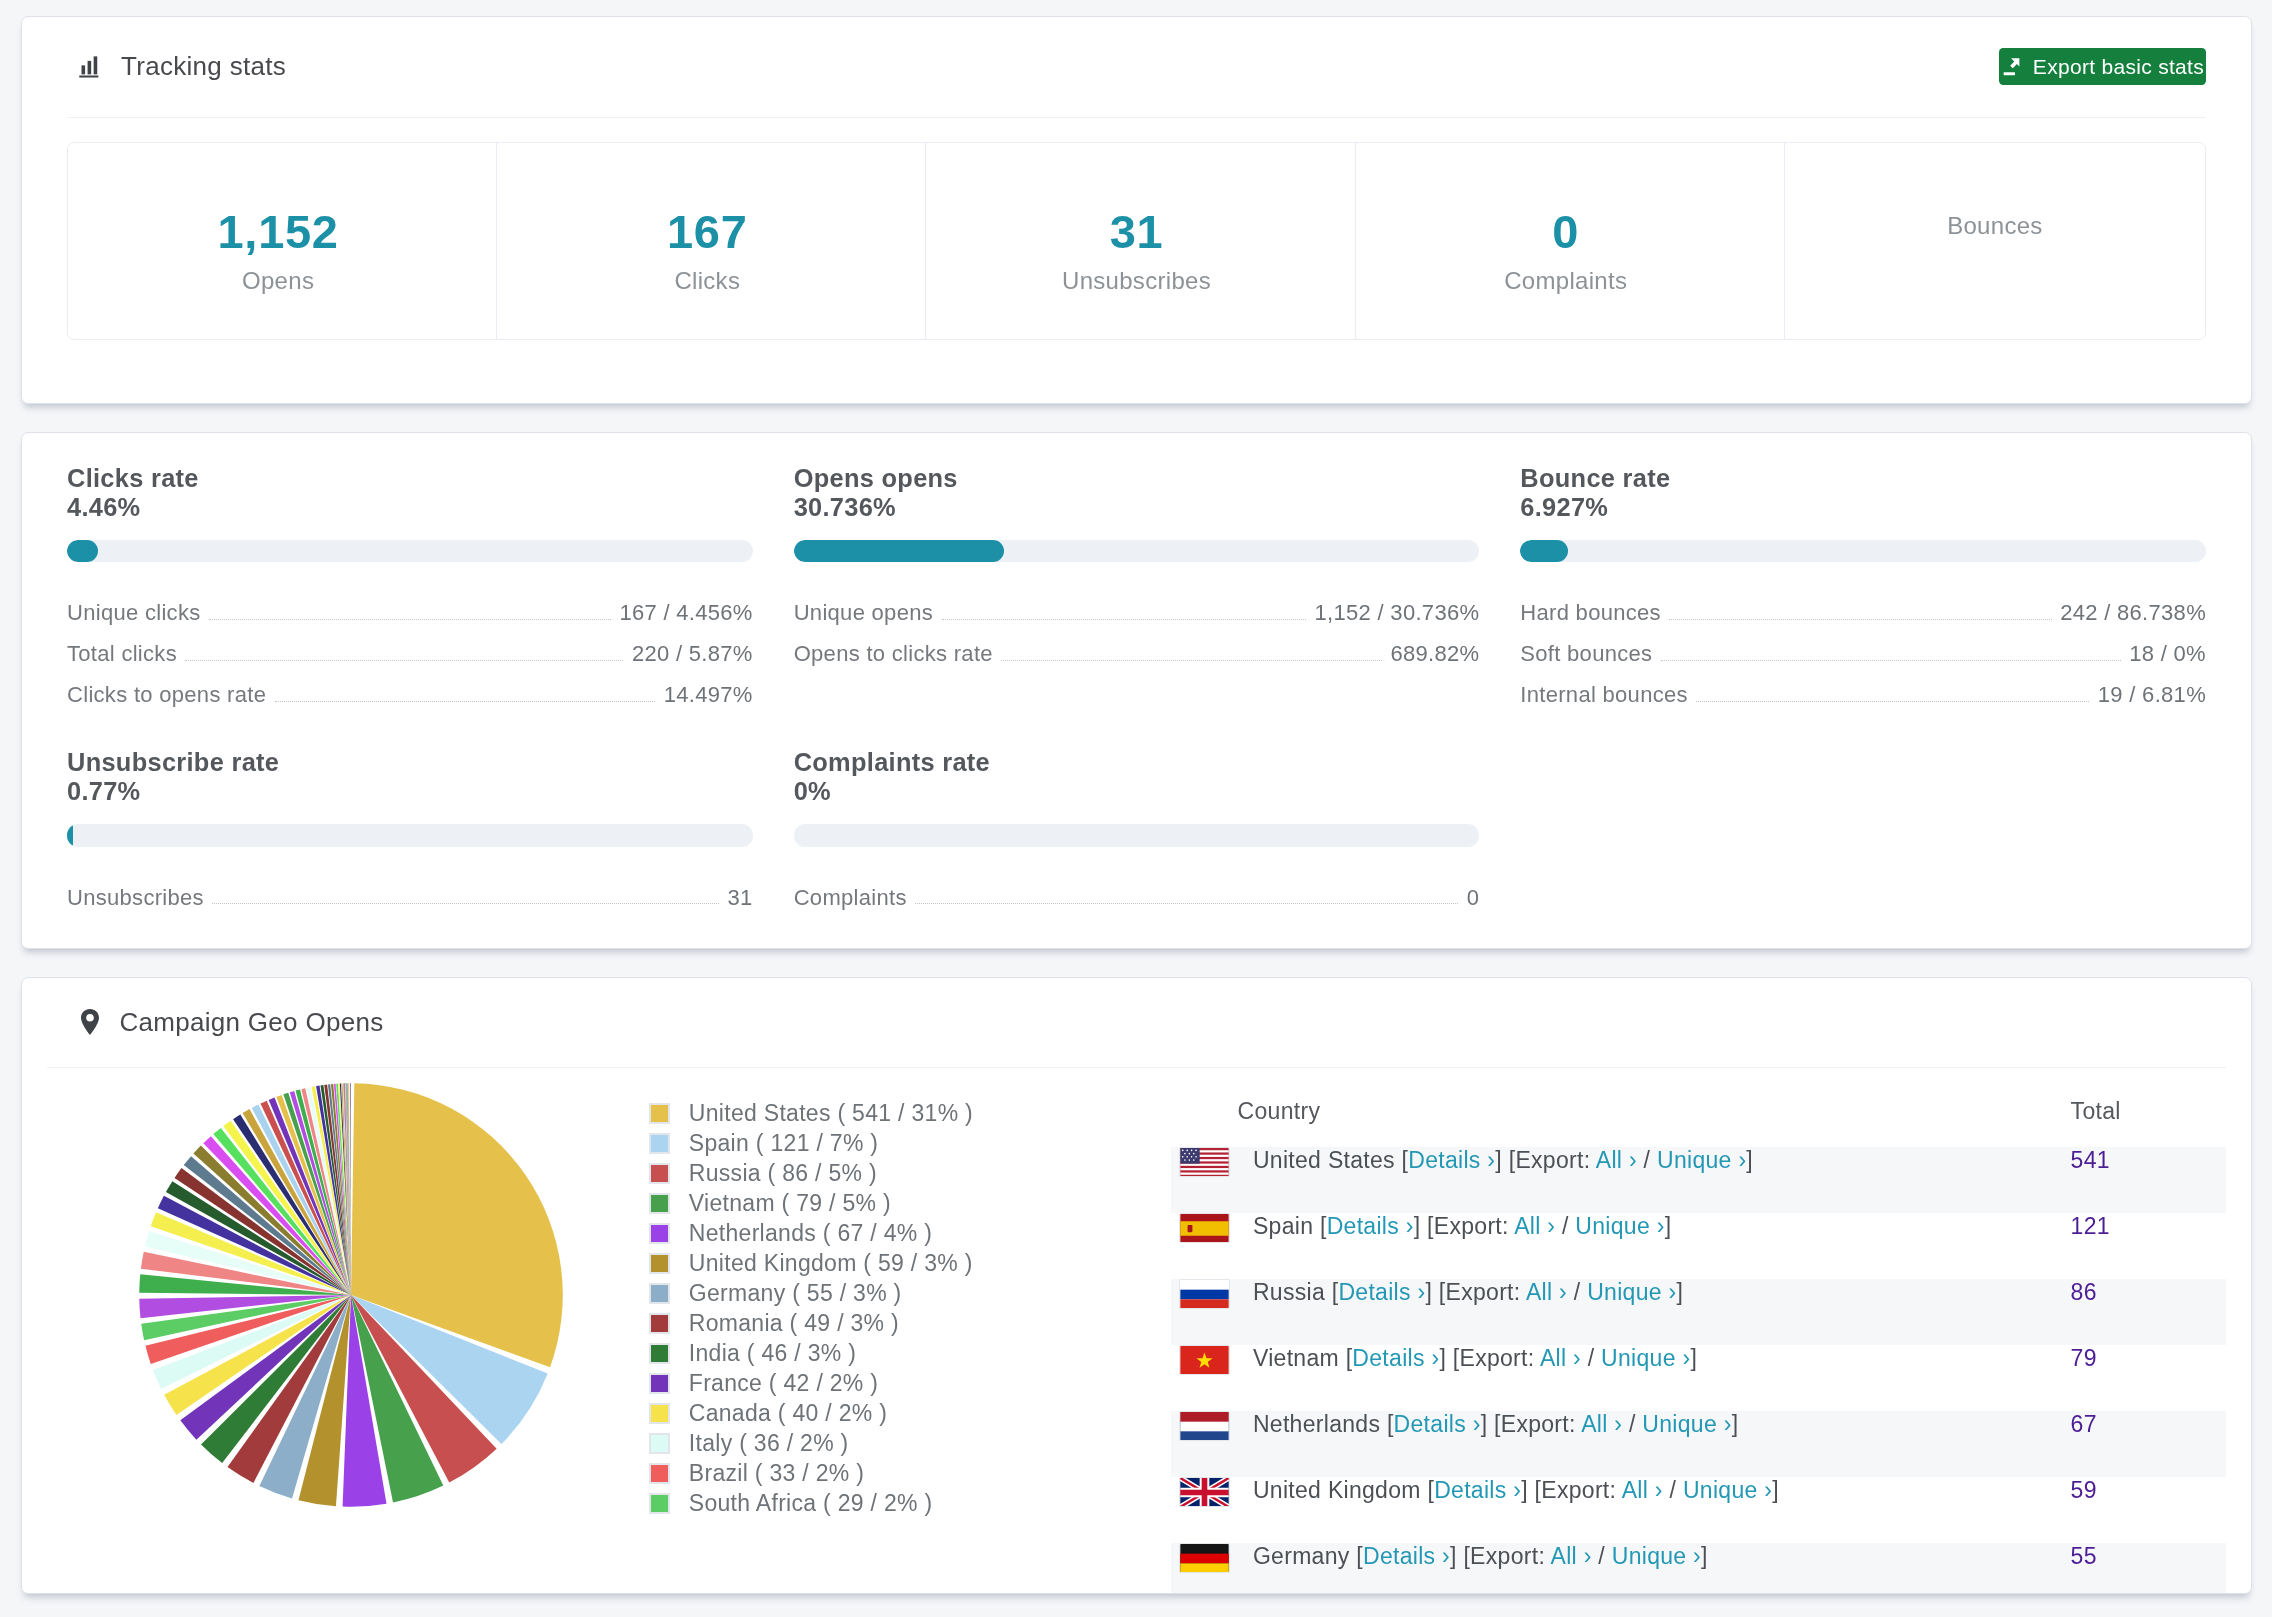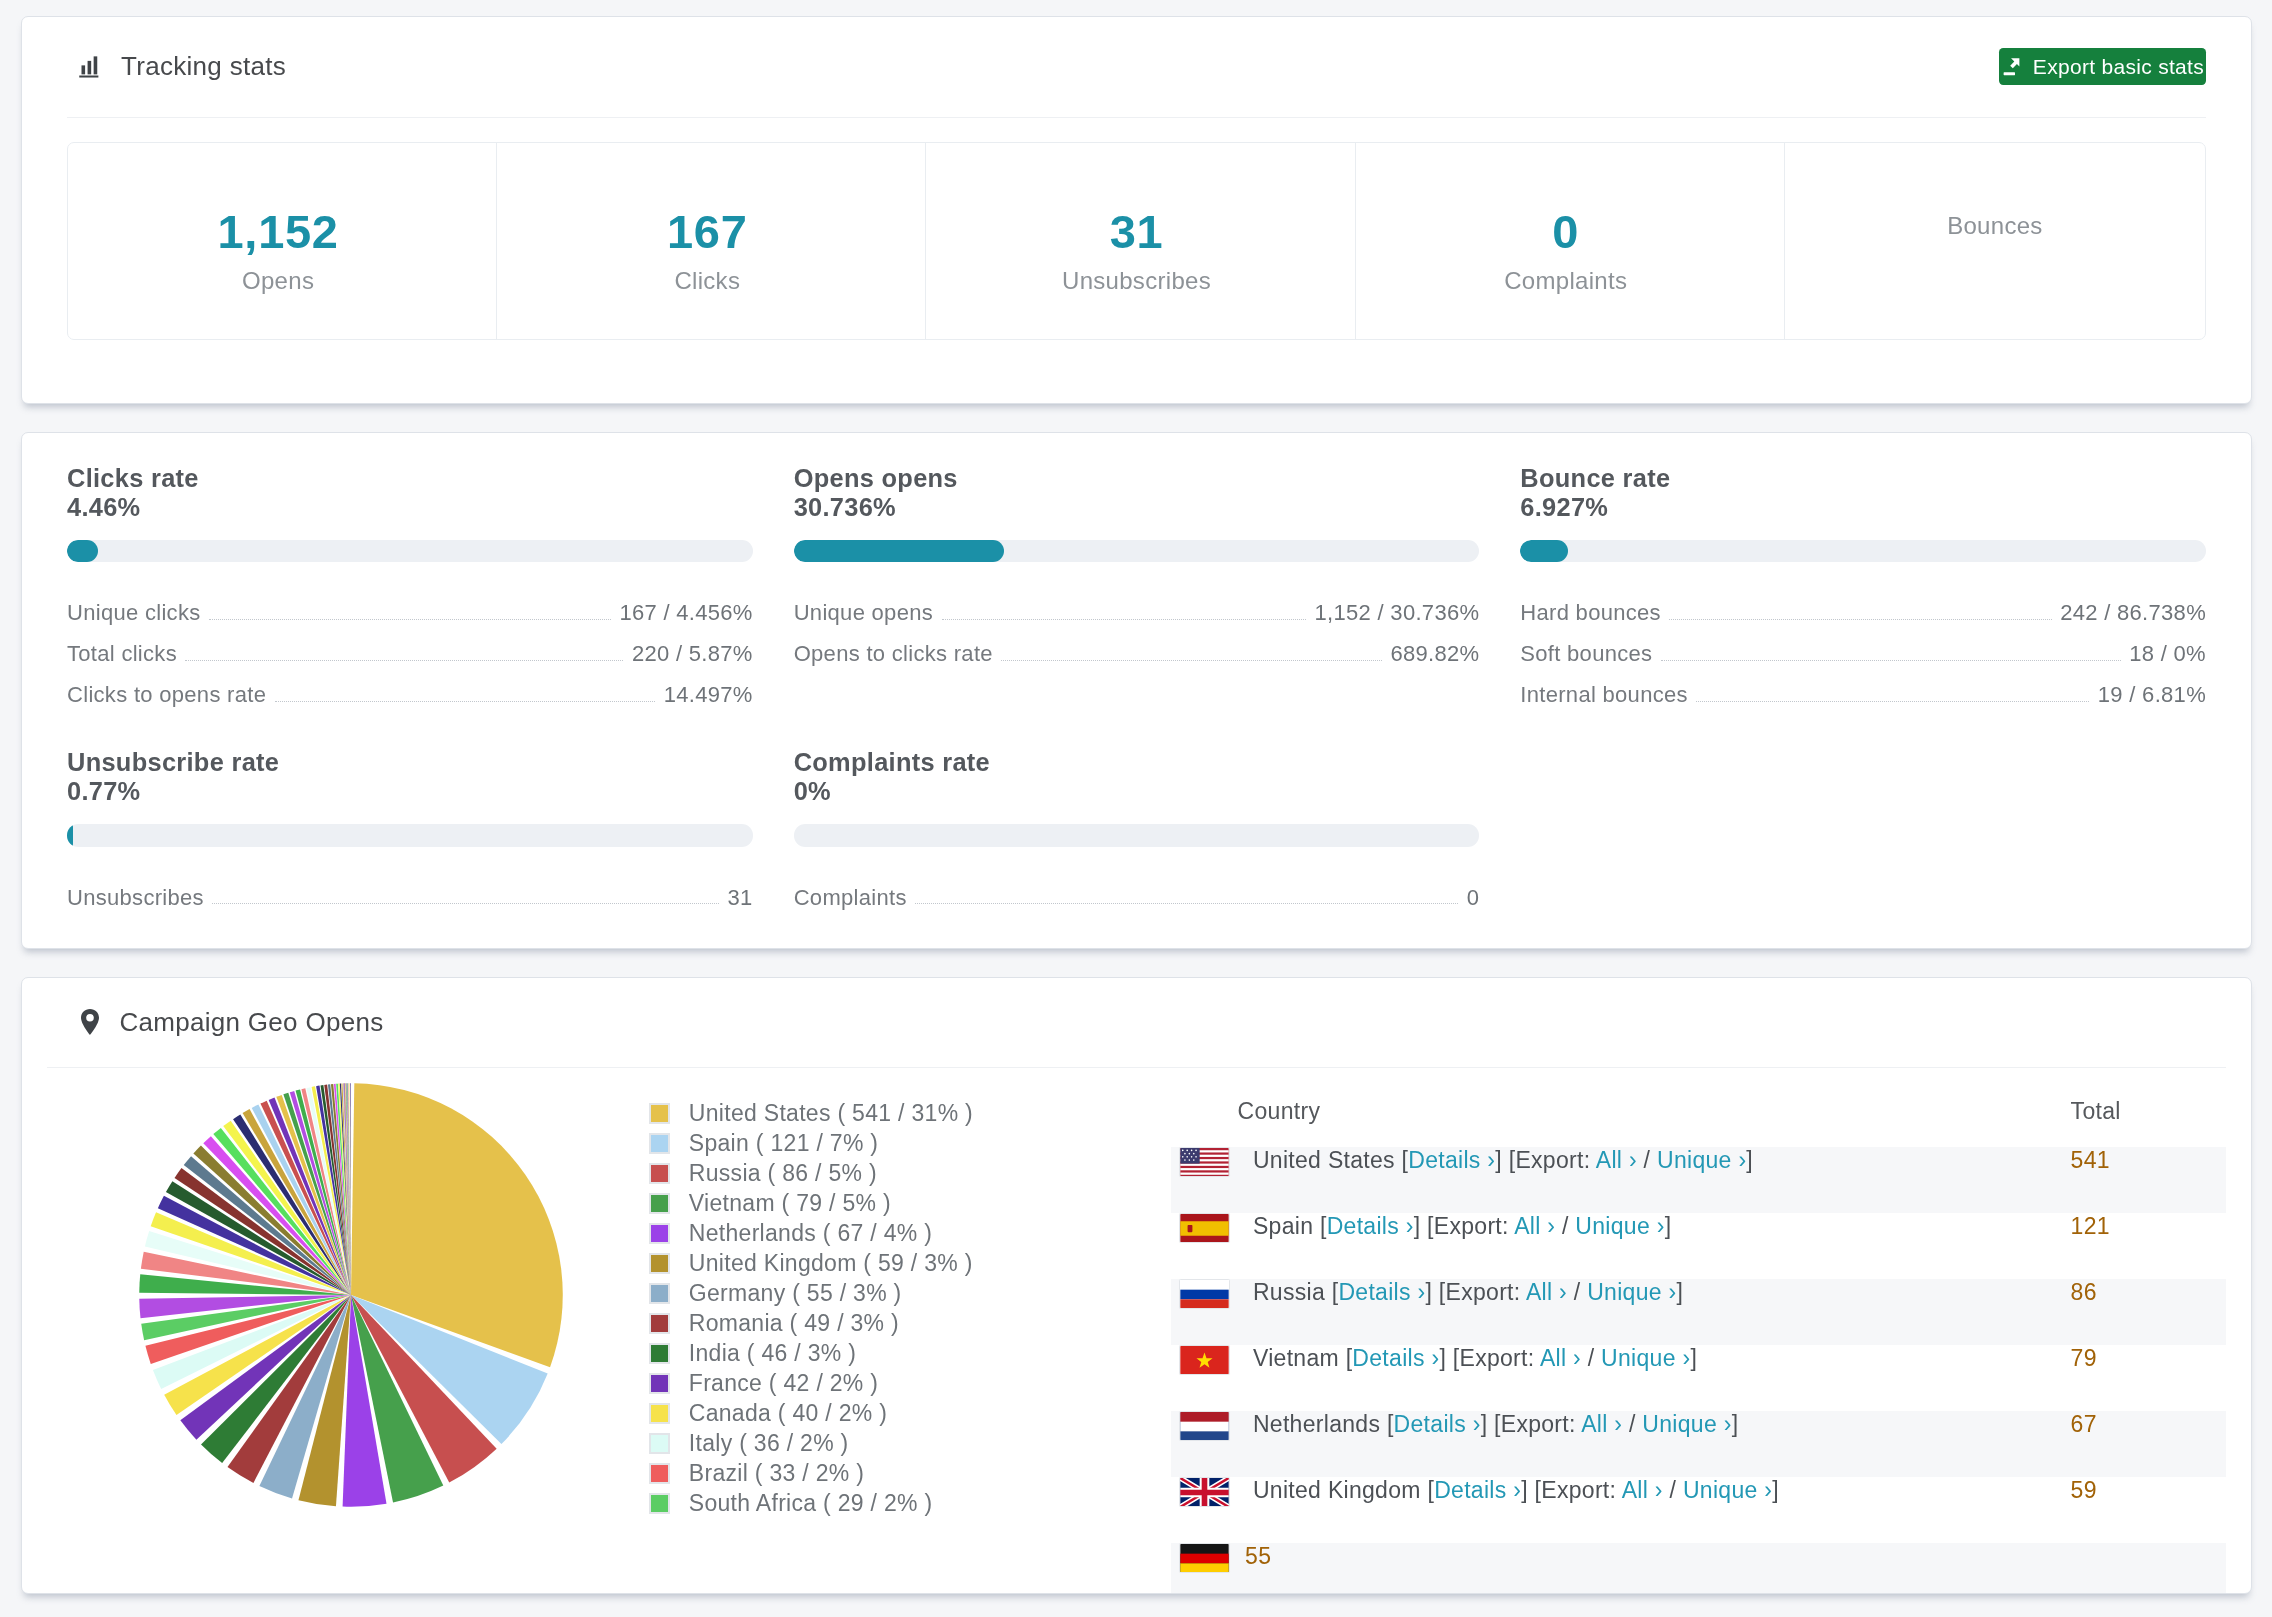--- a/index.html
+++ b/index.html
@@ -60,21 +60,21 @@
   .geo-table { margin-left:auto; width:1055px; }
   .t-head { height:71px; display:flex; align-items:center; padding-left:67px; font-size:23px; color:#55585c; }
   .t-head .c1 { flex:1; }
   .t-head .c2 { width:155px; }
   .t-row { height:66px; display:flex; padding-left:8.5px; font-size:23px; color:#4c5055;gap:15px; }
   .t-row.alt { background:#f6f7f9; }
   .flag { width:51px; height:30px; flex:0 0 auto; border:0.7px solid #e3e6ea; border-radius:1.4px; overflow:hidden; line-height:0; background:#fff; }
   .flag svg { display:block; }
   .t-name { flex:1; margin-left:7.8px; white-space:nowrap; }
   .lnk { color:#2398b5; text-decoration:none; cursor:pointer; }
-  .t-total { width:155px; color:#a16207; }
+  .t-total { width:155px; color:#4c1d95; }
 </style>
 </head>
 <body>
 
 <section class="card card-tracking">
   <div class="card-header">
     <div class="h-title">
       <svg width="27" height="27" viewBox="0 0 24 24" fill="#3f4347">
         <rect x="4" y="11" width="3.2" height="8"></rect>
         <rect x="9.4" y="7" width="3.2" height="12"></rect>
@@ -455,19 +455,20 @@
             <span class="t-total">59</span>
           </div>
           <div class="t-row alt">
             <span class="flag">
               <svg viewBox="0 0 60 36" width="49" height="29">
                 <rect width="60" height="36" fill="#151515"></rect>
                 <rect y="12" width="60" height="12" fill="#dd0000"></rect>
                 <rect y="24" width="60" height="12" fill="#ffce00"></rect>
               </svg>
             </span>
+            <span class="t-name">Germany [<a class="lnk" href="#">Details ›</a>] [Export: <a class="lnk" href="#">All ›</a> / <a class="lnk" href="#">Unique ›</a>]</span>
             <span class="t-total">55</span>
           </div>
         </div>
     </div>
   </div>
 </section>
 
 
 </body></html>

